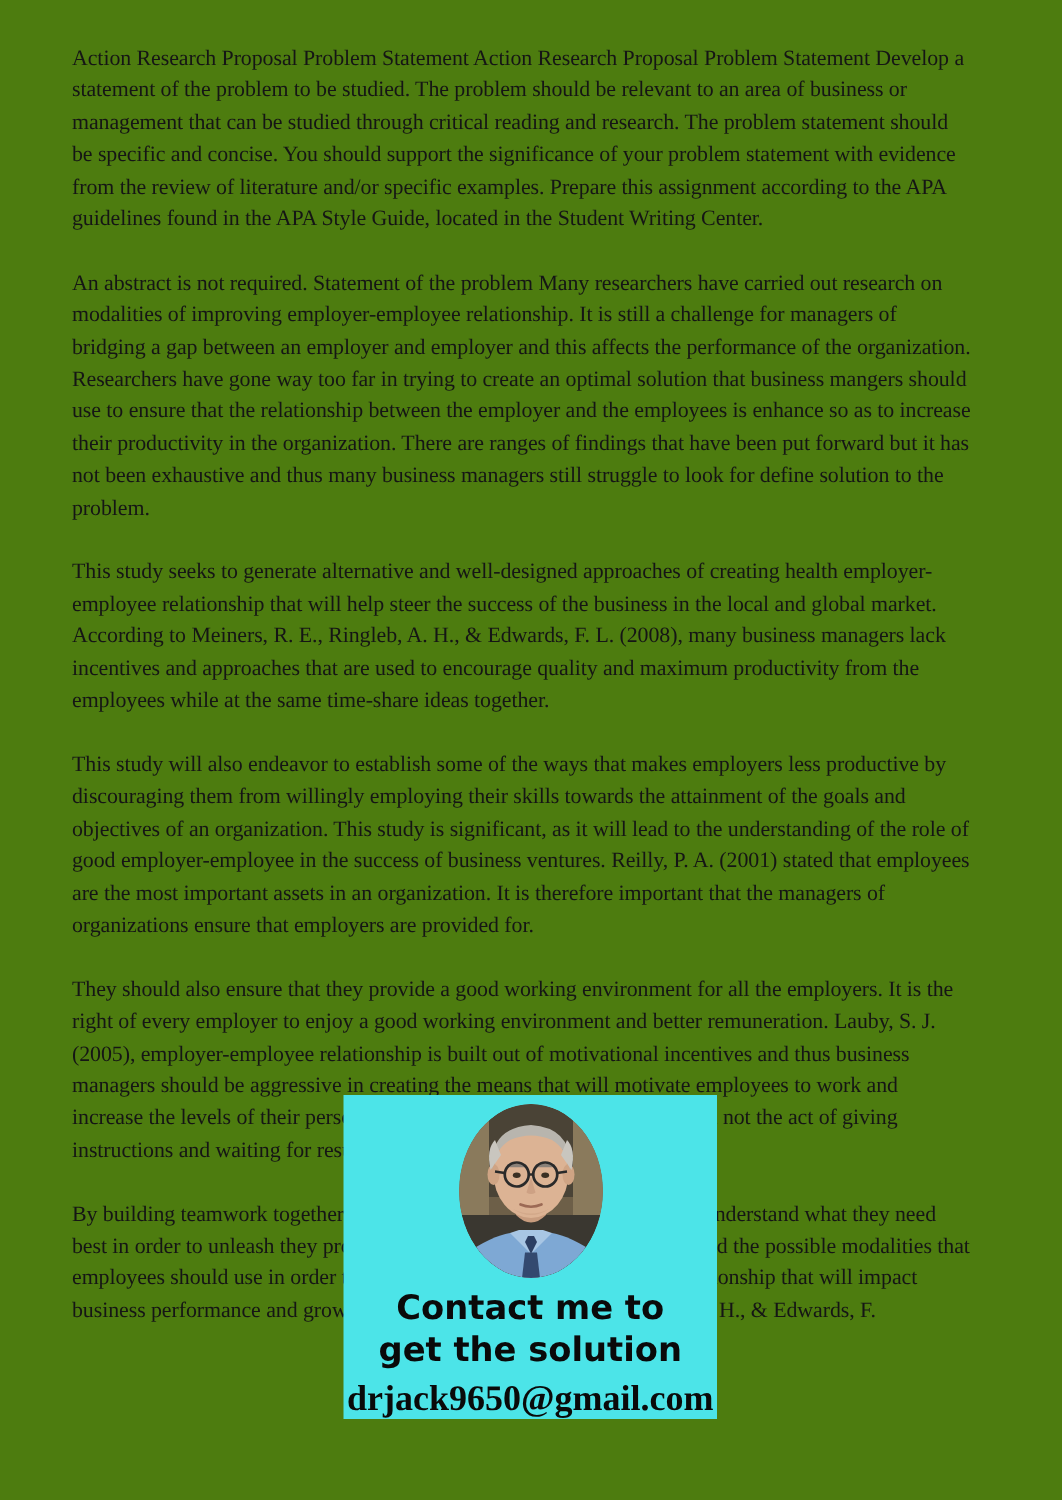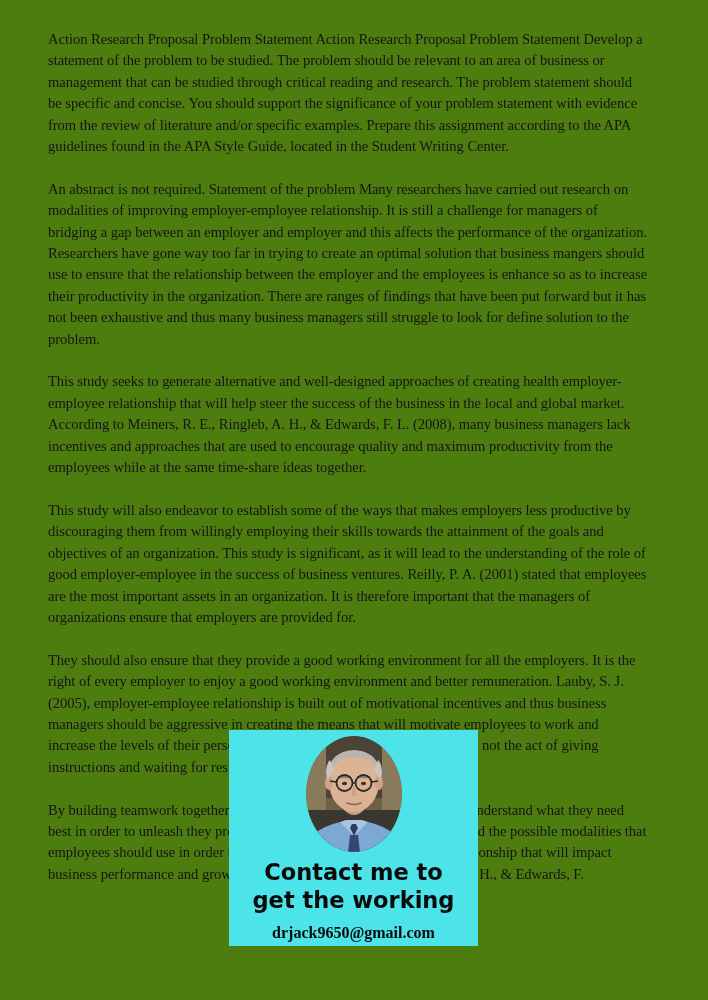--- a/index.html
+++ b/index.html
@@ -74,21 +74,21 @@
     color: #0a0a0a;
     text-align: center;
     white-space: nowrap;
   }
   #overlay-line-1 { margin-top: 6px; }
   #overlay-line-2 { margin-top: 0px; }
 
   #contact-email {
     font-family: "Liberation Serif", "DejaVu Serif", serif;
     font-weight: bold;
-    font-size: 16px;
+    font-size: 24px;
     line-height: 26px;
     color: #0a0a0a;
     text-align: center;
     margin-top: 6px;
     white-space: nowrap;
   }
 </style>
 </head>
 <body>
 
@@ -151,18 +151,18 @@
           <path d="M48 49 L45 59 Q48 61 51 59 Z" fill="#cda184"></path>
 
           <path d="M41 67 Q48 70 55 67" stroke="#9c6a55" stroke-width="1.8" fill="none" stroke-linecap="round"></path>
 
           <path d="M36 70 Q48 78 60 70 Q48 76 36 70 Z" fill="#cda184" opacity="0.6"></path>
         </g>
       </svg>
     </div>
 
     <div class="overlay-line" id="overlay-line-1">Contact me to</div>
-    <div class="overlay-line" id="overlay-line-2">get the working</div>
+    <div class="overlay-line" id="overlay-line-2">get the solution</div>
     <div id="contact-email">drjack9650@gmail.com</div>
 
   </div>
 
 </div>
 
 </body></html>

